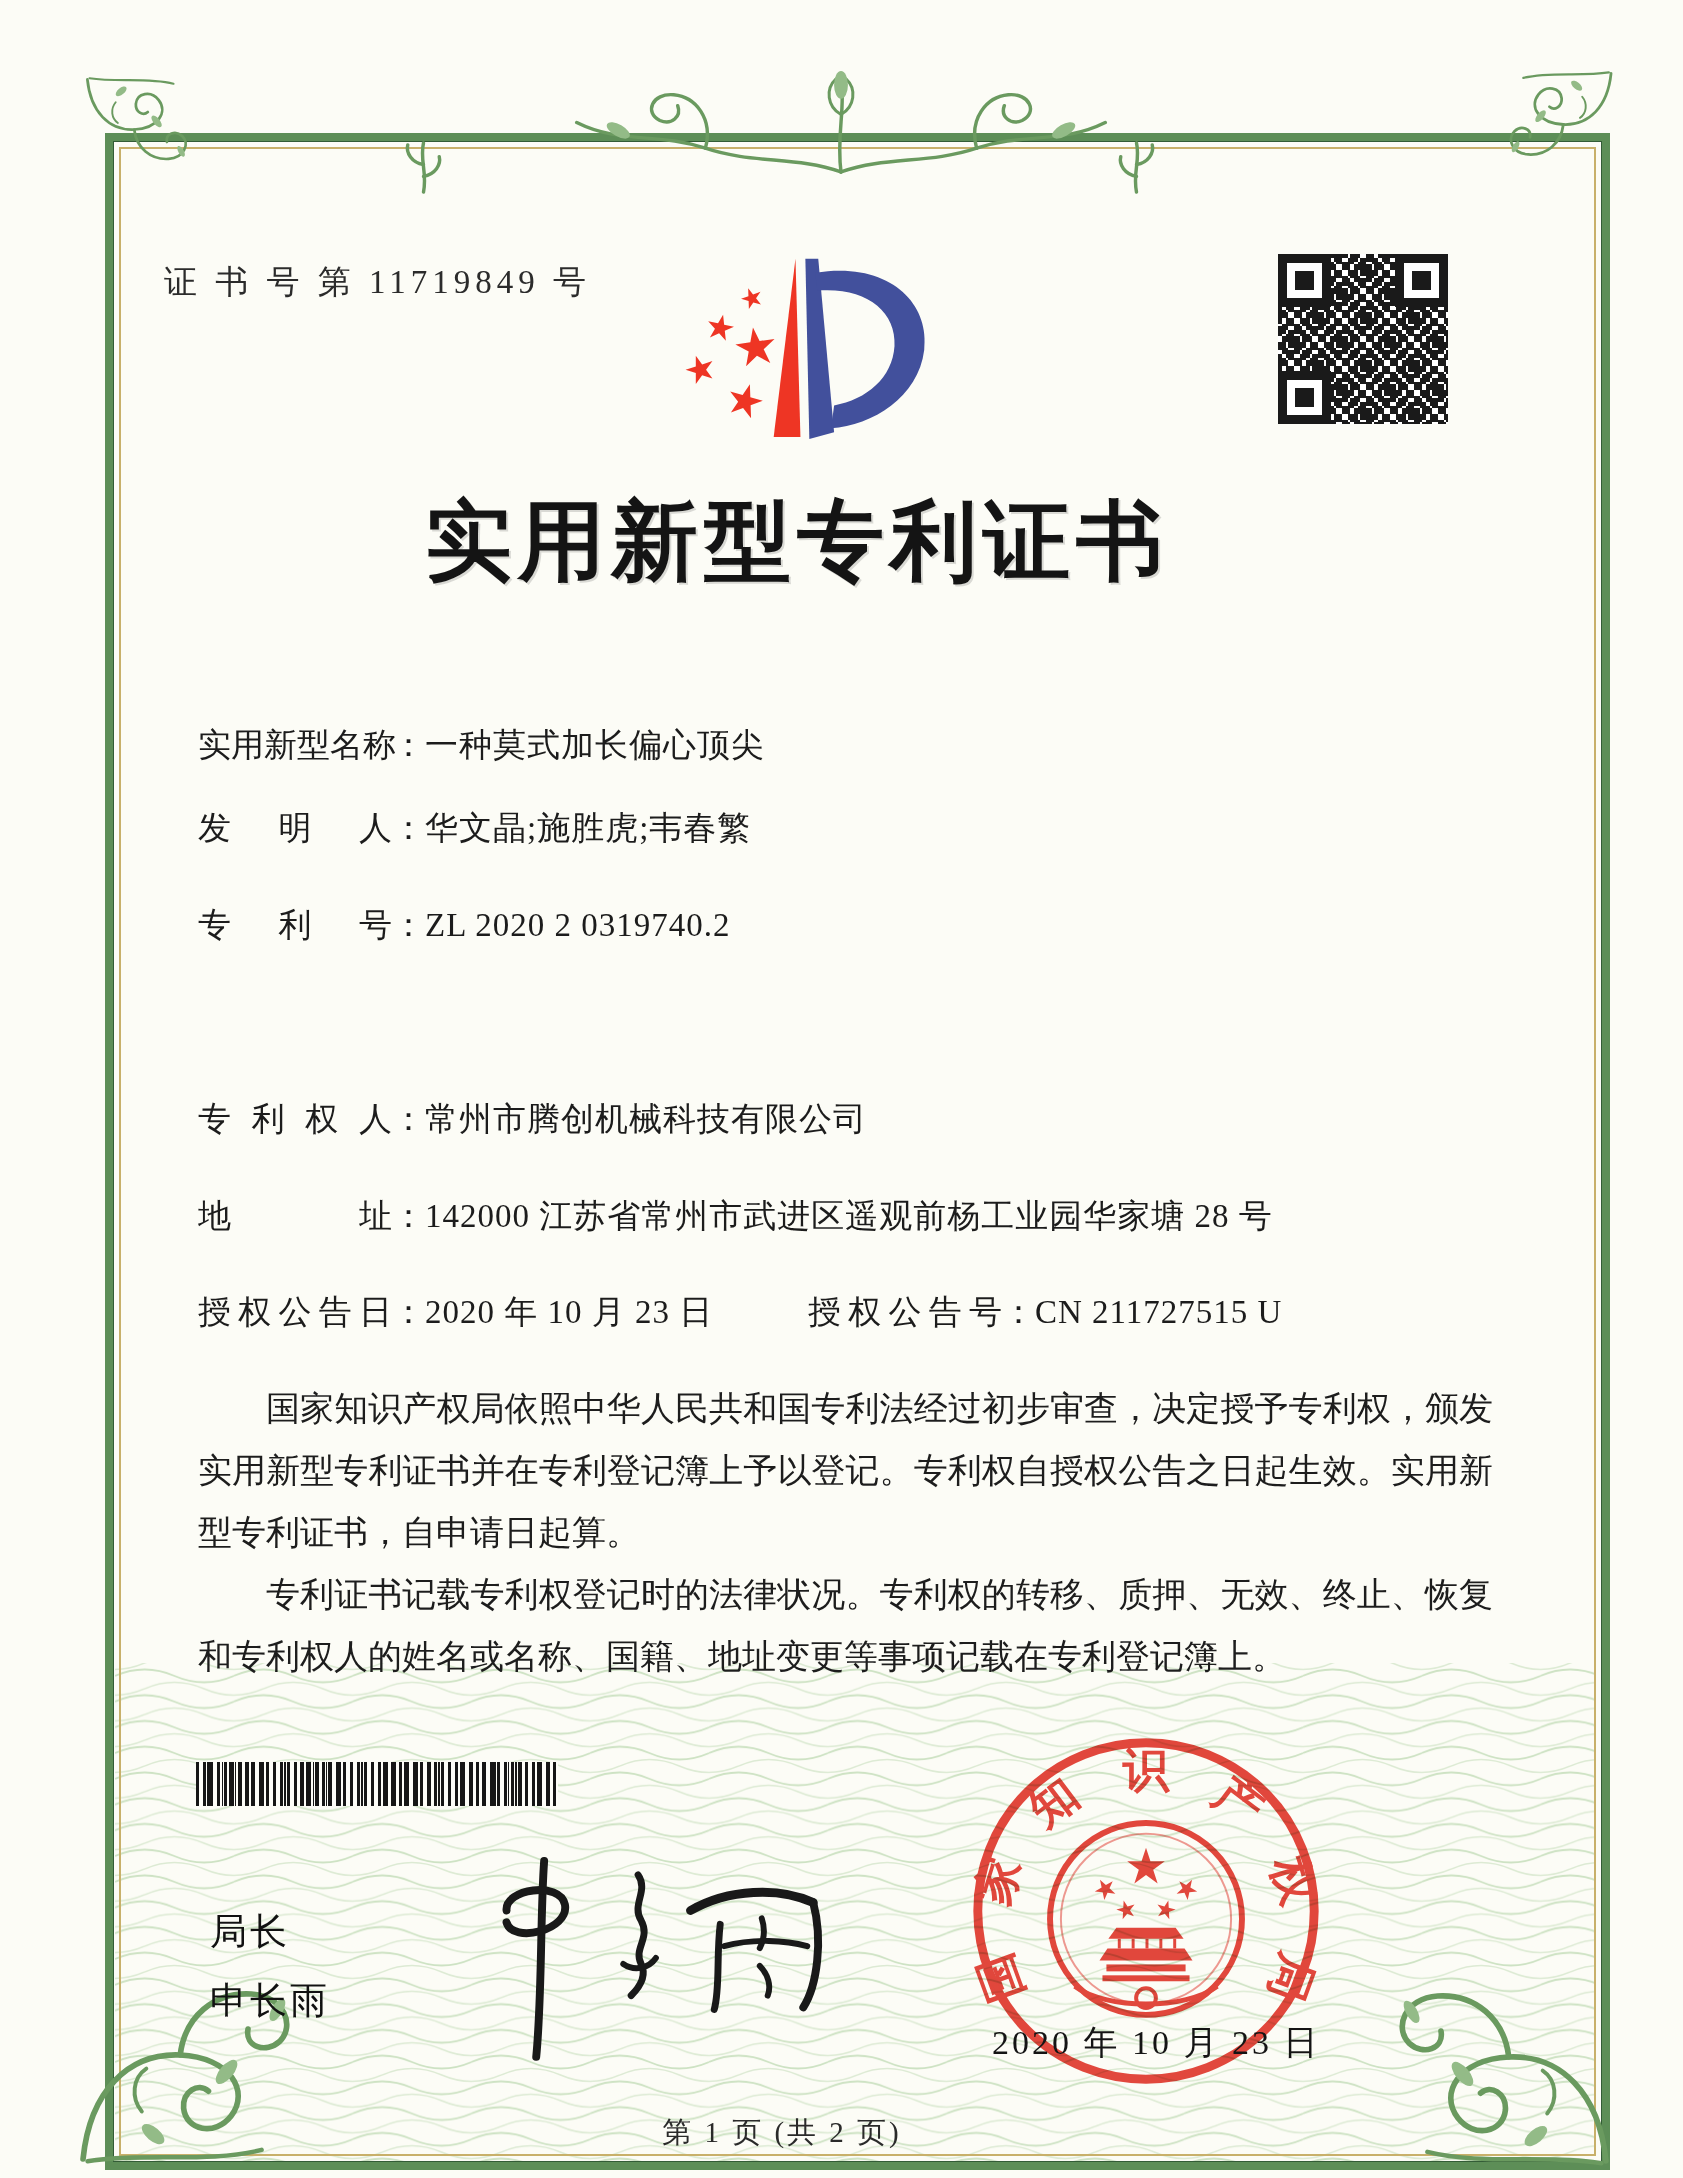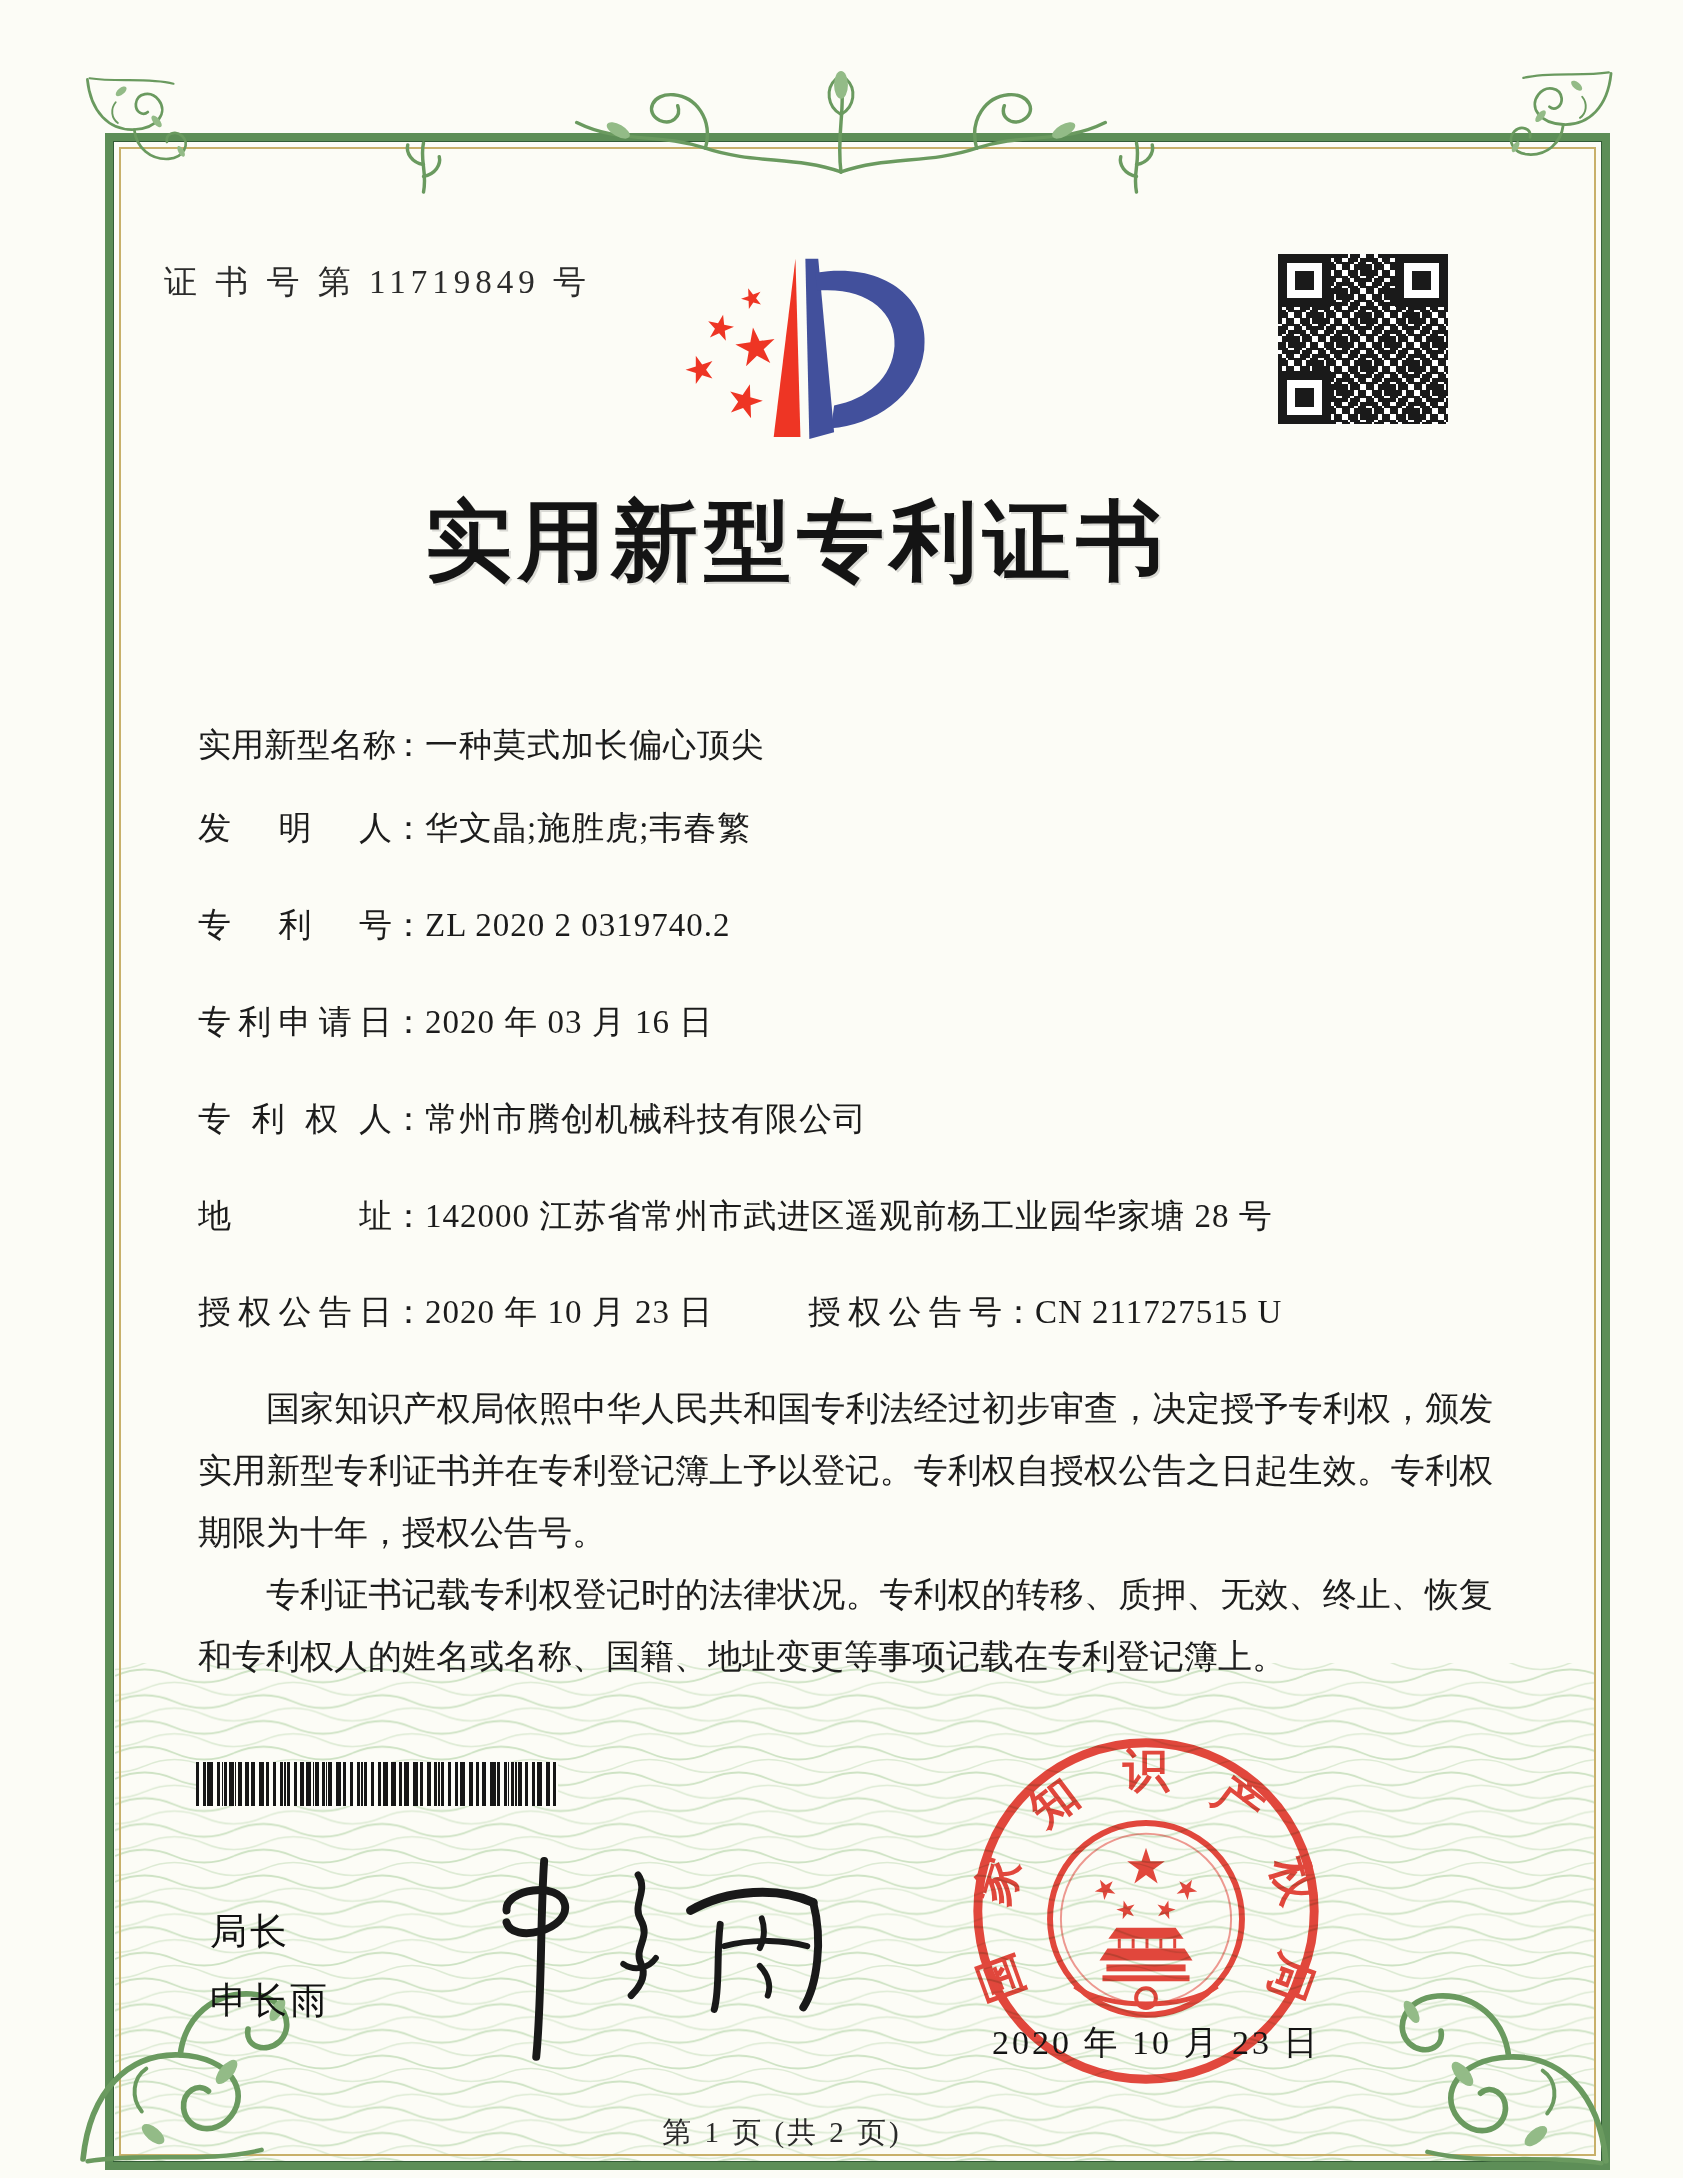--- a/index.html
+++ b/index.html
@@ -164,39 +164,36 @@
 
   <div class="frow" style="top:723px">
     <span class="flabel">实用新型名称</span><span class="fcolon">：</span><span class="fvalue">一种莫式加长偏心顶尖</span>
   </div>
   <div class="frow" style="top:806px">
     <span class="flabel">发明人</span><span class="fcolon">：</span><span class="fvalue">华文晶;施胜虎;韦春繁</span>
   </div>
   <div class="frow" style="top:903px">
     <span class="flabel">专利号</span><span class="fcolon">：</span><span class="fvalue">ZL 2020 2 0319740.2</span>
   </div>
-  <div class="frow" style="top:1000px">
-    <span class="flabel">专利申请日</span><span class="fcolon">：</span><span class="fvalue">2020 年 03 月 16 日</span>
-  </div>
   <div class="frow" style="top:1097px">
     <span class="flabel">专利权人</span><span class="fcolon">：</span><span class="fvalue">常州市腾创机械科技有限公司</span>
   </div>
   <div class="frow" style="top:1194px">
     <span class="flabel">地址</span><span class="fcolon">：</span><span class="fvalue">142000 江苏省常州市武进区遥观前杨工业园华家塘 28 号</span>
   </div>
 
   <div class="frow" style="top:1290px">
     <span class="flabel">授权公告日</span><span class="fcolon">：</span><span class="fvalue">2020 年 10 月 23 日</span>
     <span class="grant-second">
       <span class="flabel">授权公告号</span><span class="fcolon">：</span><span class="fvalue">CN 211727515 U</span>
     </span>
   </div>
 
   <div class="body-text">
-    <p>国家知识产权局依照中华人民共和国专利法经过初步审查，决定授予专利权，颁发实用新型专利证书并在专利登记簿上予以登记。专利权自授权公告之日起生效。专利权期限为十年，授权公告号。</p>
+    <p>国家知识产权局依照中华人民共和国专利法经过初步审查，决定授予专利权，颁发实用新型专利证书并在专利登记簿上予以登记。专利权自授权公告之日起生效。实用新型专利证书，自申请日起算。</p>
     <p>专利证书记载专利权登记时的法律状况。专利权的转移、质押、无效、终止、恢复和专利权人的姓名或名称、国籍、地址变更等事项记载在专利登记簿上。</p>
   </div>
 
   <div class="barcode"></div>
 
   <div class="signatory">
     <div>局长</div>
     <div>申长雨</div>
   </div>
 

